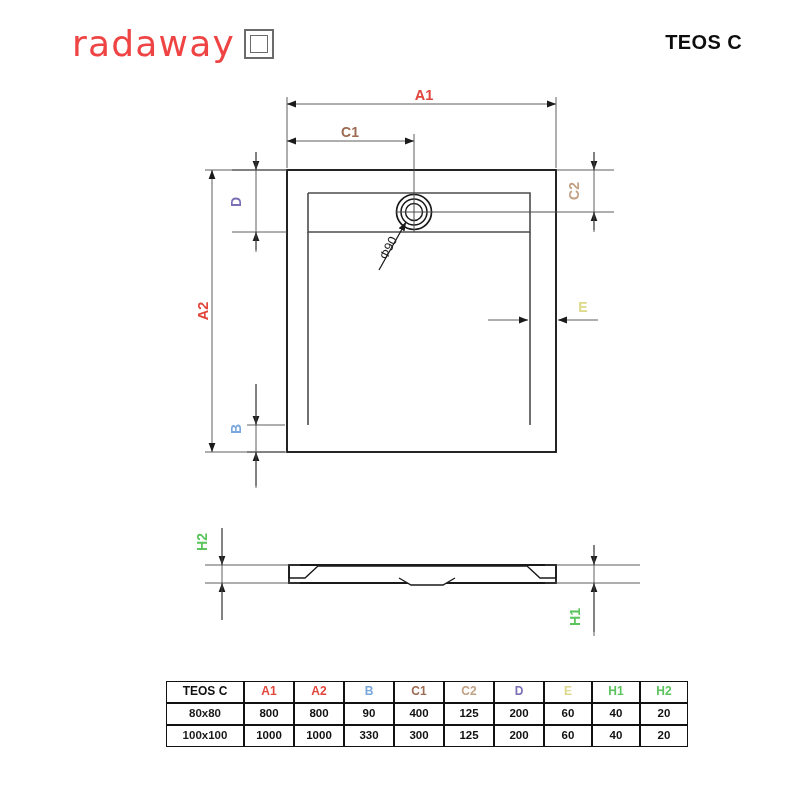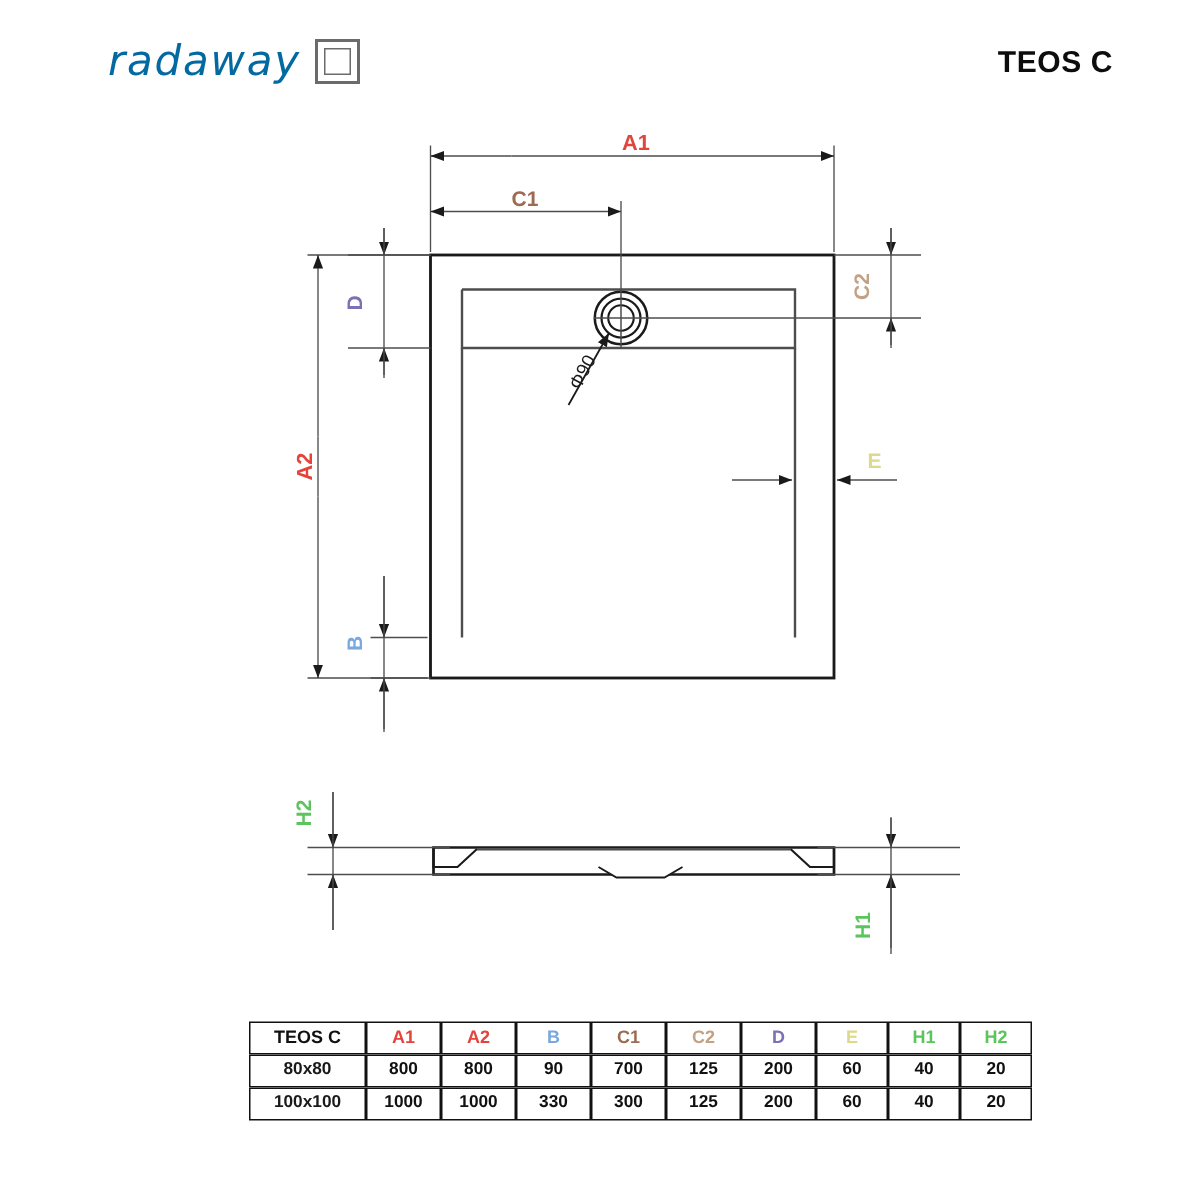--- a/index.html
+++ b/index.html
@@ -13,22 +13,22 @@
     overflow:hidden;
   }
 
   
   .logo-wrap{
     position:absolute;left:72px;top:26px;
     display:flex;align-items:center;gap:9px;
   }
   .logo-text{
     font-family:"DejaVu Sans", sans-serif;
-    font-size:28px;letter-spacing:1.2px;
-    color:#0369a1;font-weight:400;line-height:1;font-style:italic;
+    font-size:36px;letter-spacing:1.2px;
+    color:#ef4444;font-weight:400;line-height:1;
   }
   .logo-square{
     width:30px;height:30px;border:2.6px solid #6b6b6b;
     box-sizing:border-box;position:relative;
   }
   .logo-square::after{
     content:"";position:absolute;inset:4px;border:1.6px solid #6b6b6b;
   }
   .title{
     position:absolute;right:58px;top:31px;
@@ -212,21 +212,21 @@
       <th class="c-h" style="color: rgb(92, 196, 92);">H1</th>
       <th class="c-h" style="color: rgb(92, 196, 92);">H2</th>
     </tr>
   </thead>
   <tbody>
     <tr>
       <td>80x80</td>
       <td class="val">800</td>
       <td class="val">800</td>
       <td class="val">90</td>
-      <td class="val">700</td>
+      <td class="val">400</td>
       <td class="val">125</td>
       <td class="val">200</td>
       <td class="val">60</td>
       <td class="val">40</td>
       <td class="val">20</td>
     </tr>
     <tr>
       <td>100x100</td>
       <td class="val">1000</td>
       <td class="val">1000</td>

